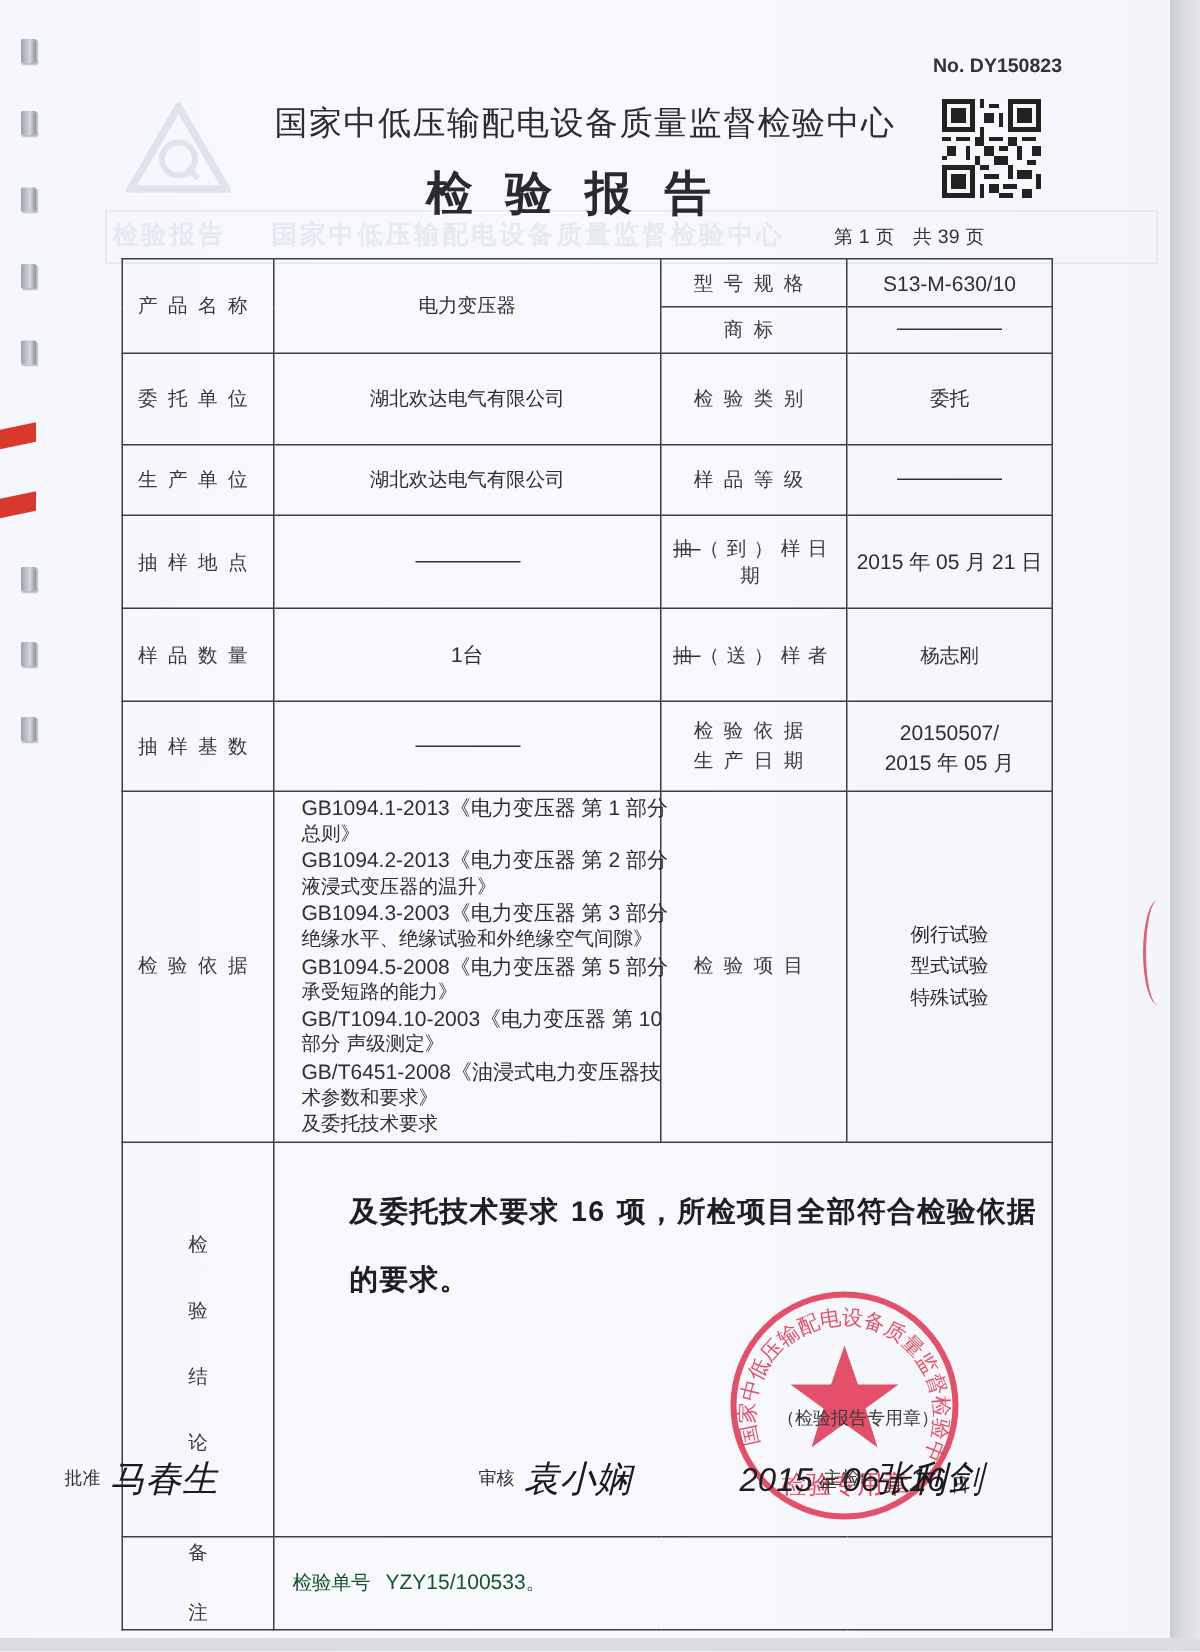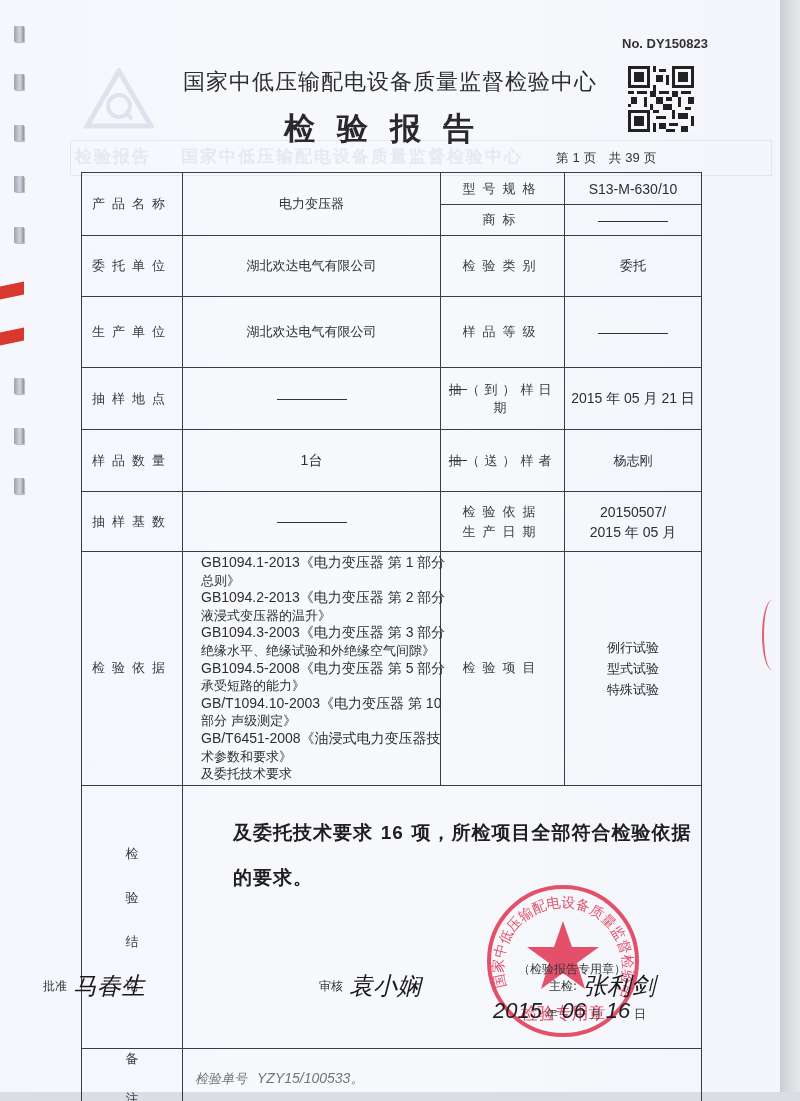--- a/index.html
+++ b/index.html
@@ -59,21 +59,21 @@
   .strike::after { content:""; position:absolute; left:0; right:0; top:52%; border-top:1px solid #333; }
   .vlbl { text-align:center; font-size:13px; color:#3a3a40; }
   .vlbl div { height: auto; }
   .conclusion { position:relative; }
   .concl-text { position:absolute; left:50px; top:24px; width:470px; font-size:19px; font-weight:bold; line-height:44px; color:#1f1f22; letter-spacing:1px; }
   .concl-text .n { font-family:"Liberation Sans", sans-serif; }
   .stamp { position:absolute; left:300px; top:95px; width:160px; height:160px; }
   .stamp-note { position:absolute; left:335px; top:175px; font-size:12px; color:#3a3a3a; white-space:nowrap; }
   .stamp-date { position:absolute; left:310px; top:212px; font-size:12px; color:#333; white-space:nowrap; }
   .stamp-date .hw { font-family:Liberation Sans, sans-serif; font-style:italic; font-size:22px; color:#1e1e22; }
-  .remark { padding-left:12px !important; font-size:13px; color:#737373;font-style:italic; }
+  .remark { padding-left:12px !important; font-size:13px; color:#14532d; }
   .remark .code { font-family:"Liberation Sans", sans-serif; font-size:14px; margin-left:10px; }
   .signrow { position:absolute; top:964px; left:63px; width:620px; height:40px; font-size:12px; color:#333; }
   .signrow .s { position:absolute; top:6px; white-space:nowrap; }
   .sig { font-family:"DejaVu Serif", serif; font-style:italic; font-size:24px; color:#1a1a1e; margin-left:6px; vertical-align:middle; }
   .seal-edge { position:absolute; left:762px; top:600px; width:18px; height:70px; border-left:2px solid rgba(220,60,80,.8); border-radius:50% 0 0 50%; }
 </style>
 </head>
 <body>
 
 <div class="page"></div>
@@ -176,21 +176,21 @@
     <td class="val"><span class="dash"></span></td>
   </tr>
 
   <tr style="height:61px">
     <td class="lbl">委托单位</td>
     <td class="val">湖北欢达电气有限公司</td>
     <td class="lbl">检验类别</td>
     <td class="val">委托</td>
   </tr>
 
-  <tr style="height:71px">
+  <tr style="height:47px">
     <td class="lbl">生产单位</td>
     <td class="val">湖北欢达电气有限公司</td>
     <td class="lbl">样品等级</td>
     <td class="val"><span class="dash"></span></td>
   </tr>
 
   <tr style="height:62px">
     <td class="lbl">抽样地点</td>
     <td class="val"><span class="dash"></span></td>
     <td class="lbl lbl-sm"><span class="strike">抽</span><span>（到）样日期</span></td>

